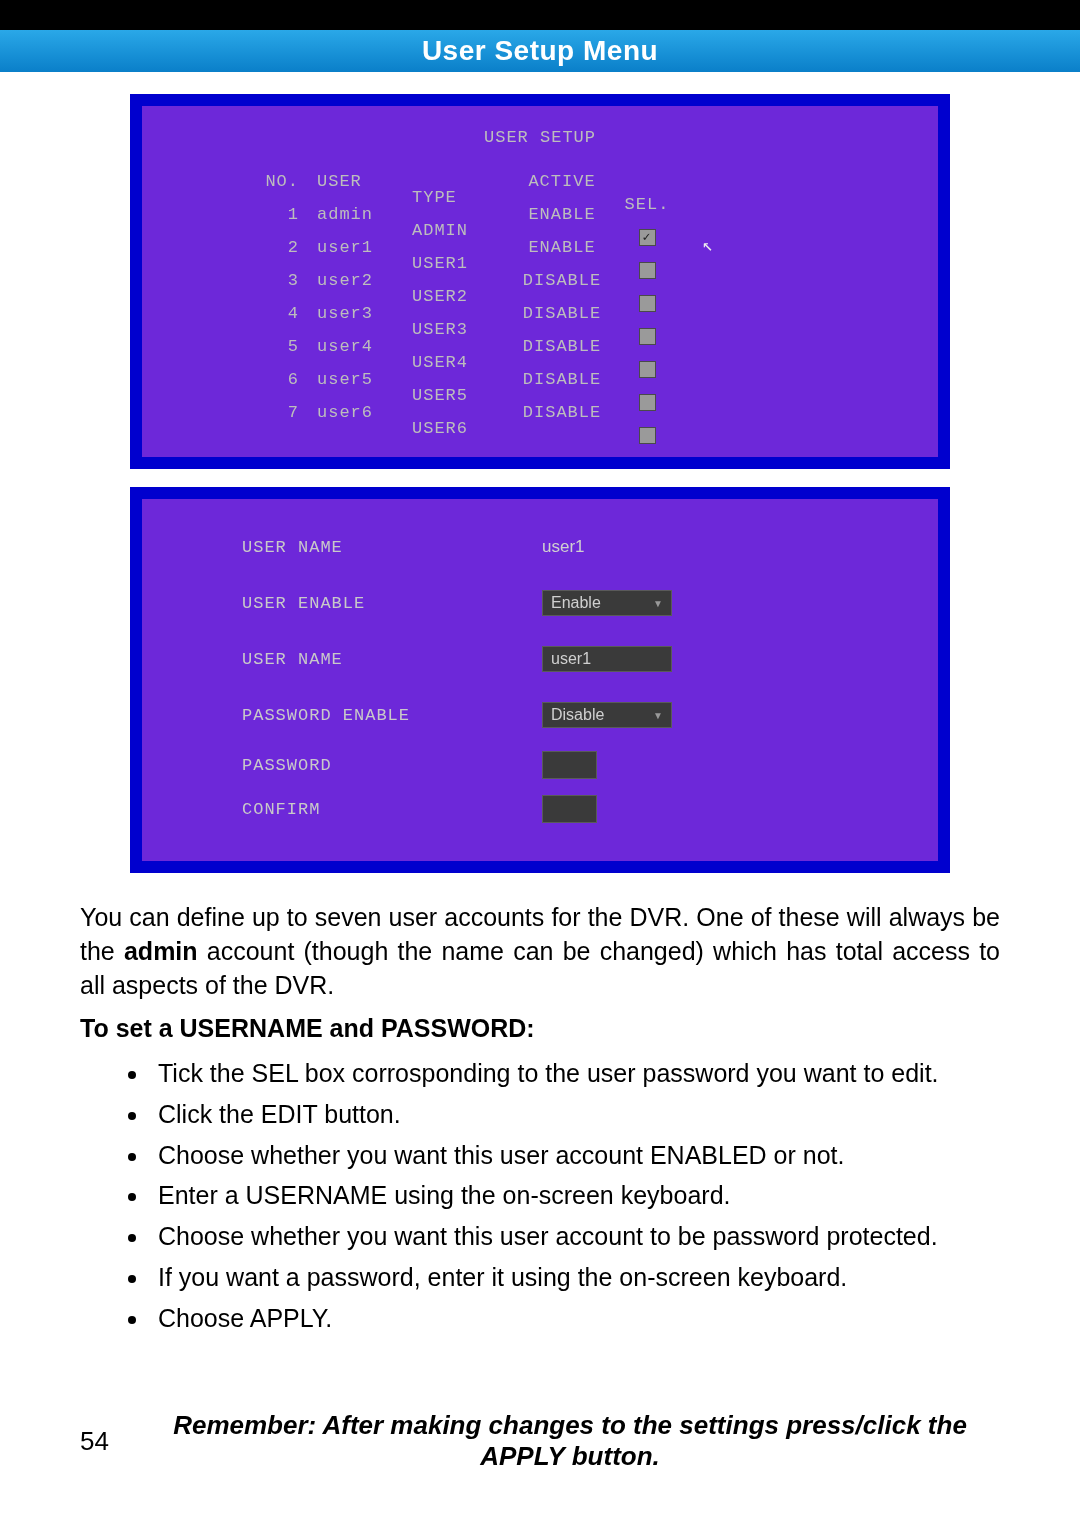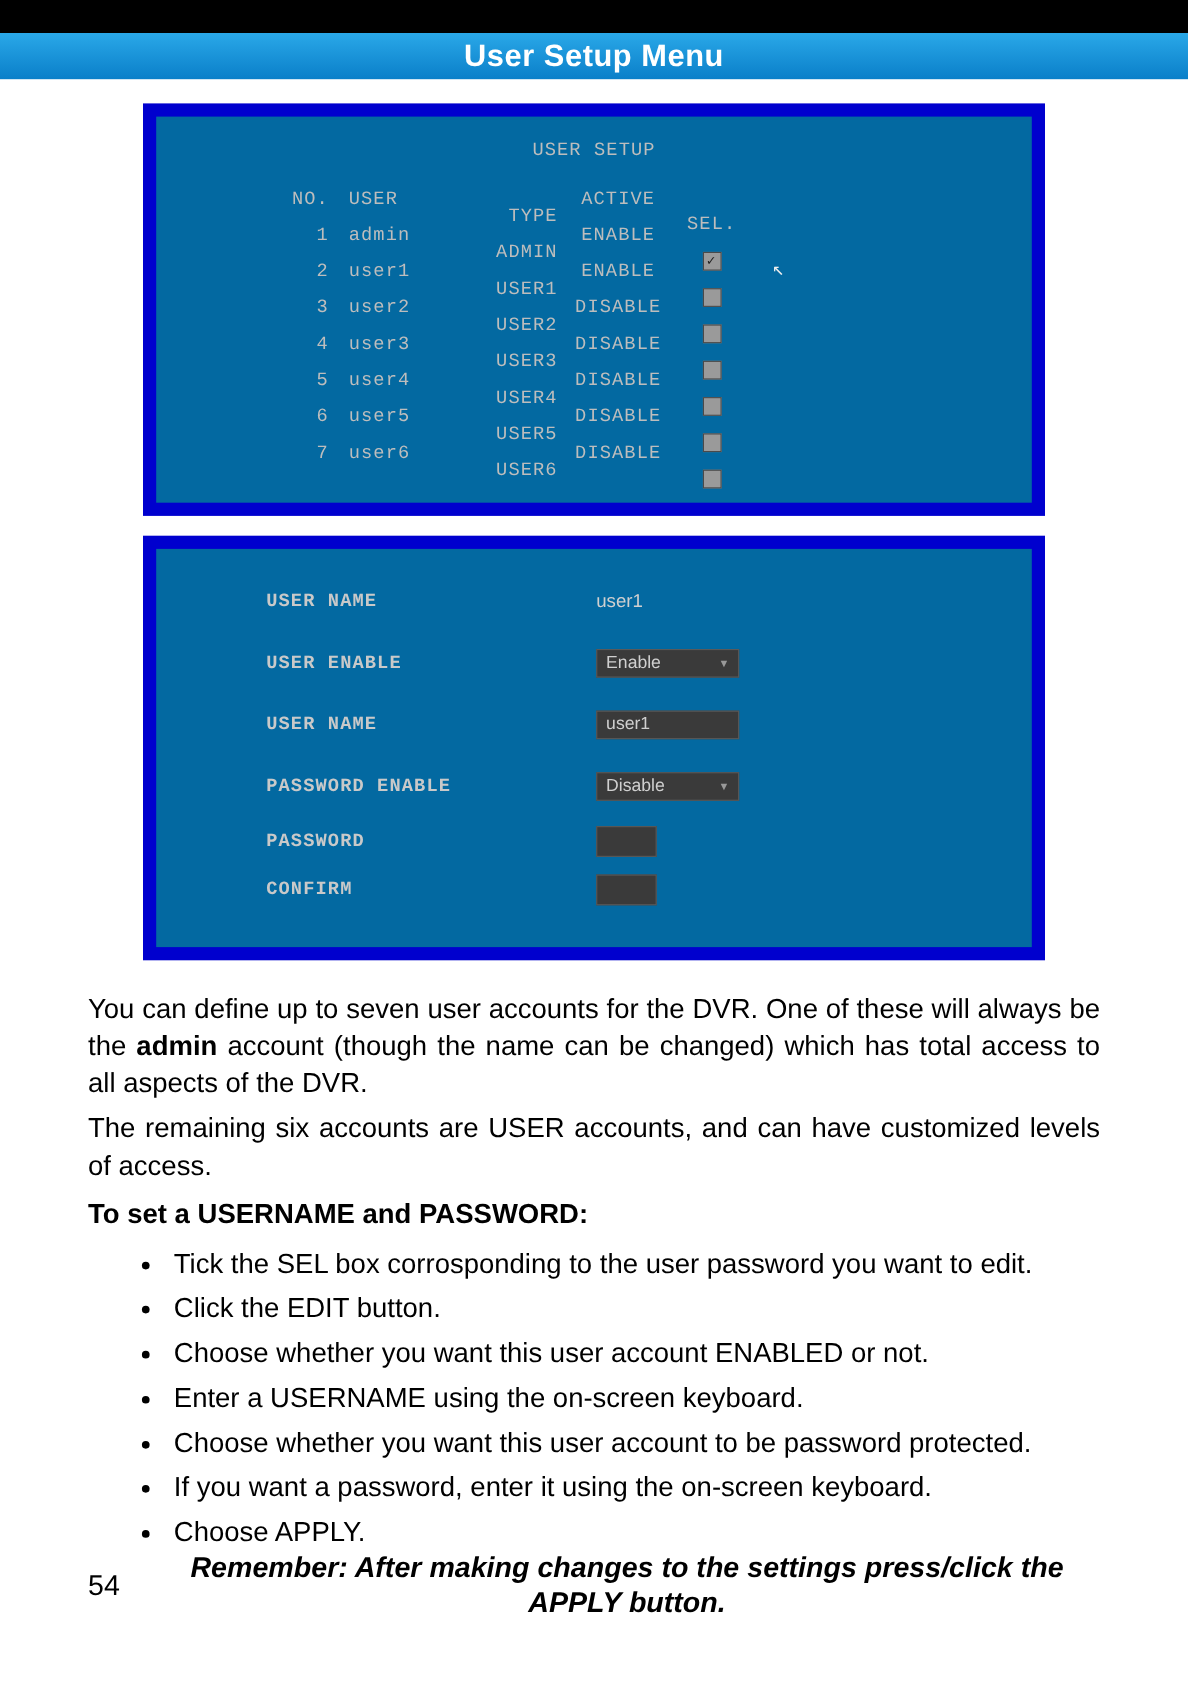--- a/index.html
+++ b/index.html
@@ -29,21 +29,21 @@
   .content {
     padding: 0 80px;
   }
   .blue-panel {
     background: #0000ce;
     padding: 12px;
     margin: 22px auto 0 auto;
     width: 820px;
   }
   .dvr-screen {
-    background: #0369a1;
+    background: #6d28d9;
     color: #c9c9c9;
     font-family: "Courier New", monospace;
     font-size: 17px;
     letter-spacing: 1px;
   }
   .dvr-title {
     text-align: center;
     padding: 22px 0 18px 0;
     color: #bdbdbd;
     font-size: 17px;
@@ -52,21 +52,21 @@
     padding: 0 40px 28px 120px;
   }
   .user-row {
     display: flex;
     align-items: center;
     height: 33px;
     color: #bdbdbd;
   }
   .col-no    { width: 55px;  text-align: right; padding-right: 18px; }
   .col-user  { width: 95px;  text-align: left; }
-  .col-type  { width: 95px;  text-align: right; margin-top: 32px; }
+  .col-type  { width: 95px;  text-align: left; margin-top: 32px; }
   .col-active{ width: 110px; text-align: center; }
   .col-sel   { width: 60px;  display: flex; justify-content: center; margin-top: 45px; }
   .chk {
     width: 17px; height: 17px;
     background: #9a9a9a;
     border: 1px solid #4a4a4a;
     display: flex; align-items: center; justify-content: center;
     font-size: 13px; color: #222;
   }
   .cursor {
@@ -78,21 +78,21 @@
   .form-area {
     padding: 20px 60px 30px 100px;
   }
   .form-row {
     display: flex;
     align-items: center;
     height: 56px;
     color: #c9c9c9;
   }
   .form-row.short { height: 44px; }
-  .form-label { width: 300px; font-weight: bold; }
+  .form-label { width: 300px; }
   .form-value { width: 160px; }
   .dvr-select {
     background: #3a3a3a;
     border: 1px solid #5a5a5a;
     padding: 3px 8px;
     width: 130px;
     display: flex;
     justify-content: space-between;
     align-items: center;
     color: #d0d0d0;
@@ -288,21 +288,20 @@
           </div>
         </div>
       </div>
     </div>
   </div>
 
   <div class="body-text">
     <p>
       <span>You can define up to seven user accounts for the DVR. One of these will always be the </span><b>admin</b><span> account (though the name can be changed) which has total access to all aspects of the DVR.</span>
     </p>
-    <p>The remaining six accounts  are USER accounts, and can have customized levels of access.</p>
     <div class="heading-bold">To set a USERNAME and PASSWORD:</div>
     <ul class="steps" id="steps-list">
         <li>Tick the SEL box corrosponding to the user password you want to edit.</li>
         <li>Click the EDIT button.</li>
         <li>Choose whether you want this user account ENABLED or not.</li>
         <li>Enter a USERNAME using the on-screen keyboard.</li>
         <li>Choose whether you want this user account to be password protected.</li>
         <li>If you want a password, enter it using the on-screen keyboard.</li>
         <li>Choose APPLY.</li>
       </ul>

